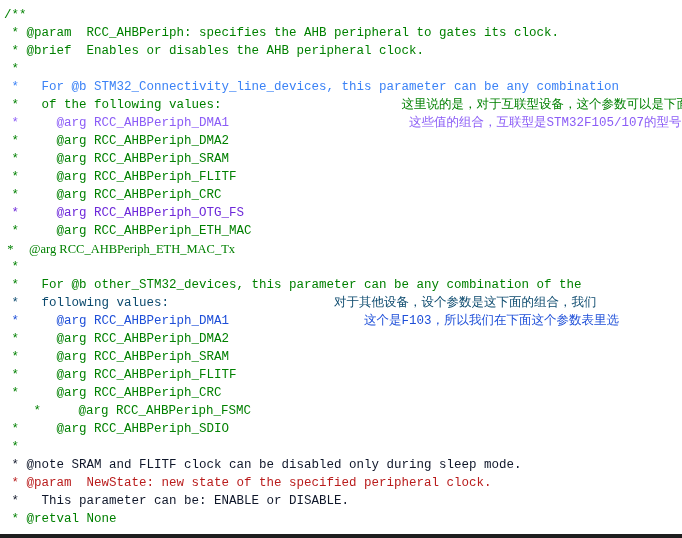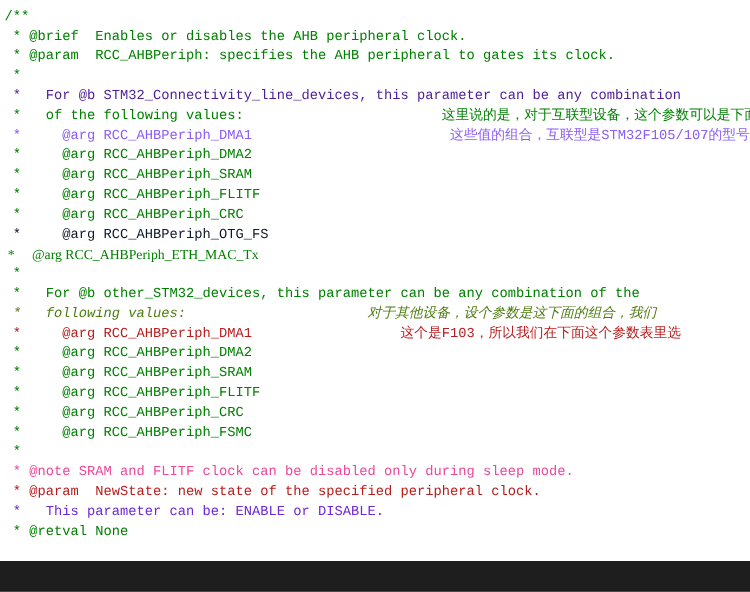--- a/index.html
+++ b/index.html
@@ -30,39 +30,41 @@
       line-height: 18px;
     }
     .comment { color: #008000; }
   </style>
 </head>
 <body>
 
 <div class="code-container">
 
 <div class="line comment" style="color: rgb(0, 128, 0);">/**</div>
+    <div class="line comment" style="color: rgb(0, 128, 0);"> * @param  RCC_AHBPeriph: specifies the AHB peripheral to gates its clock.</div>
     <div class="line comment" style="color: rgb(0, 128, 0);"> * @brief  Enables or disables the AHB peripheral clock.</div>
-    <div class="line comment" style="color: rgb(0, 128, 0);"> * @param  RCC_AHBPeriph: specifies the AHB peripheral to gates its clock.</div>
     <div class="line comment" style="color: rgb(0, 128, 0);"> *</div>
-    <div class="line comment" style="color: #4c1d95;"> *   For @b STM32_Connectivity_line_devices, this parameter can be any combination</div>
+    <div class="line comment" style="color: #3b82f6;"> *   For @b STM32_Connectivity_line_devices, this parameter can be any combination</div>
     <div class="line comment" style="color: rgb(0, 128, 0);"> *   of the following values:                        这里说的是，对于互联型设备，这个参数可以是下面</div>
     <div class="line comment" style="color: #8b5cf6;"> *     @arg RCC_AHBPeriph_DMA1                        这些值的组合，互联型是STM32F105/107的型号</div>
     <div class="line comment" style="color: rgb(0, 128, 0);"> *     @arg RCC_AHBPeriph_DMA2</div>
     <div class="line comment" style="color: rgb(0, 128, 0);"> *     @arg RCC_AHBPeriph_SRAM</div>
     <div class="line comment" style="color: rgb(0, 128, 0);"> *     @arg RCC_AHBPeriph_FLITF</div>
     <div class="line comment" style="color: rgb(0, 128, 0);"> *     @arg RCC_AHBPeriph_CRC</div>
-    <div class="line comment" style="color: #0f172a;"> *     @arg RCC_AHBPeriph_OTG_FS</div>
+    <div class="line comment" style="color: #6d28d9;"> *     @arg RCC_AHBPeriph_OTG_FS</div>
+    <div class="line comment" style="color: rgb(0, 128, 0);"> *     @arg RCC_AHBPeriph_ETH_MAC</div>
     <div class="line comment" style="color: rgb(0, 128, 0); font-family: Liberation Serif, serif;"> *     @arg RCC_AHBPeriph_ETH_MAC_Tx</div>
     <div class="line comment" style="color: rgb(0, 128, 0);"> *</div>
     <div class="line comment" style="color: rgb(0, 128, 0); text-align: right;"> *   For @b other_STM32_devices, this parameter can be any combination of the</div>
-    <div class="line comment" style="color: #4d7c0f; font-style: italic;"> *   following values:                      对于其他设备，设个参数是这下面的组合，我们</div>
-    <div class="line comment" style="color: #b91c1c;"> *     @arg RCC_AHBPeriph_DMA1                  这个是F103，所以我们在下面这个参数表里选</div>
+    <div class="line comment" style="color: #0c4a6e;"> *   following values:                      对于其他设备，设个参数是这下面的组合，我们</div>
+    <div class="line comment" style="color: #1d4ed8;"> *     @arg RCC_AHBPeriph_DMA1                  这个是F103，所以我们在下面这个参数表里选</div>
     <div class="line comment" style="color: rgb(0, 128, 0);"> *     @arg RCC_AHBPeriph_DMA2</div>
     <div class="line comment" style="color: rgb(0, 128, 0);"> *     @arg RCC_AHBPeriph_SRAM</div>
     <div class="line comment" style="color: rgb(0, 128, 0);"> *     @arg RCC_AHBPeriph_FLITF</div>
     <div class="line comment" style="color: rgb(0, 128, 0);"> *     @arg RCC_AHBPeriph_CRC</div>
-    <div class="line comment" style="color: rgb(0, 128, 0);"> *     @arg RCC_AHBPeriph_FSMC</div>
+    <div class="line comment" style="color: rgb(0, 128, 0); margin-left: 22px;"> *     @arg RCC_AHBPeriph_FSMC</div>
+    <div class="line comment" style="color: rgb(0, 128, 0);"> *     @arg RCC_AHBPeriph_SDIO</div>
     <div class="line comment" style="color: rgb(0, 128, 0);"> *</div>
-    <div class="line comment" style="color: #ec4899;"> * @note SRAM and FLITF clock can be disabled only during sleep mode.</div>
+    <div class="line comment" style="color: #0f172a;"> * @note SRAM and FLITF clock can be disabled only during sleep mode.</div>
     <div class="line comment" style="color: #b91c1c;"> * @param  NewState: new state of the specified peripheral clock.</div>
-    <div class="line comment" style="color: #6d28d9;"> *   This parameter can be: ENABLE or DISABLE.</div>
+    <div class="line comment" style="color: #0f172a;"> *   This parameter can be: ENABLE or DISABLE.</div>
     <div class="line comment" style="color: rgb(0, 128, 0);"> * @retval None</div>
   </div>
 
 </body></html>

